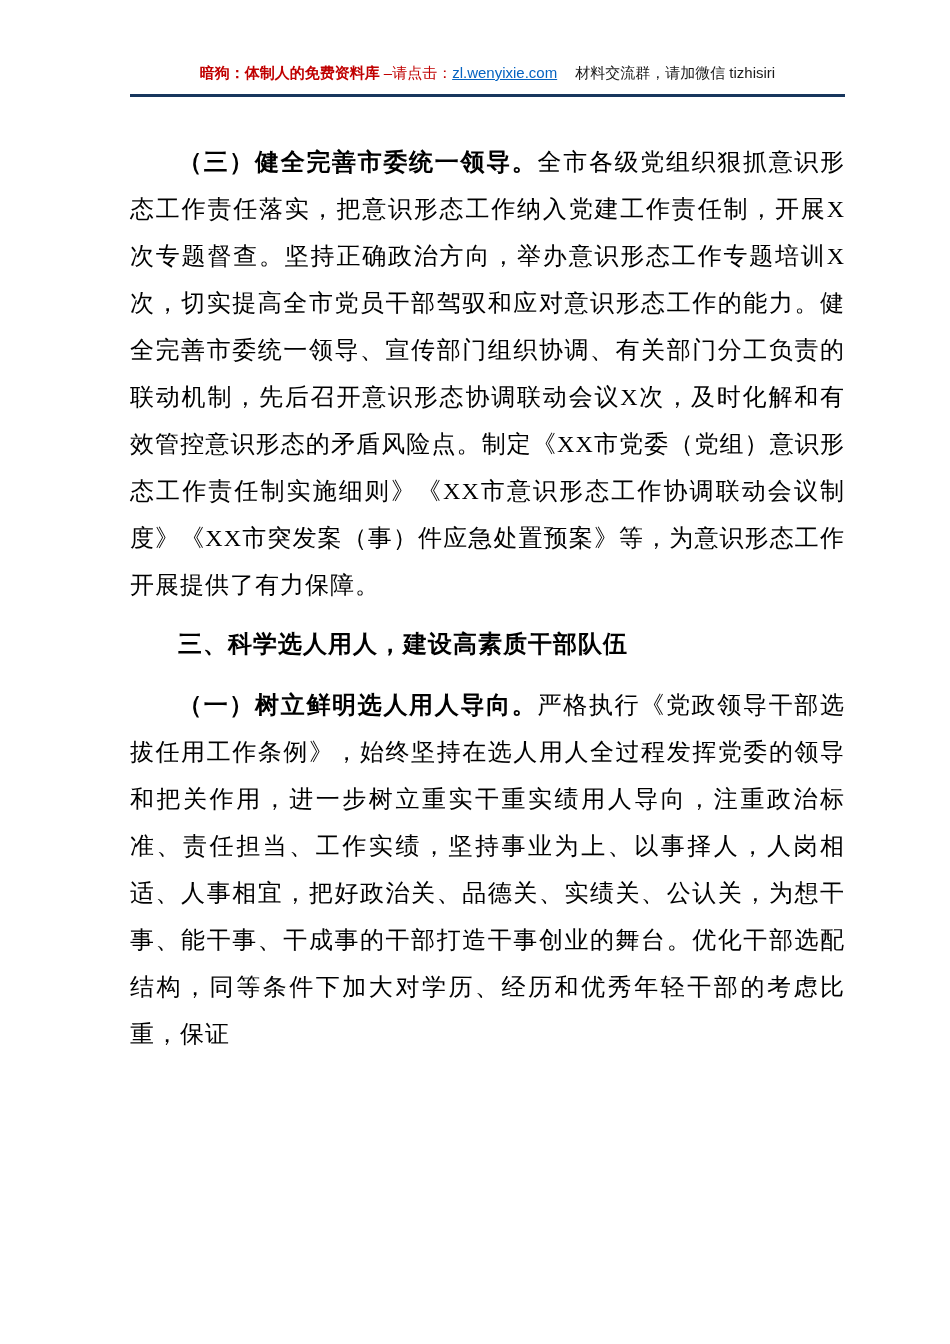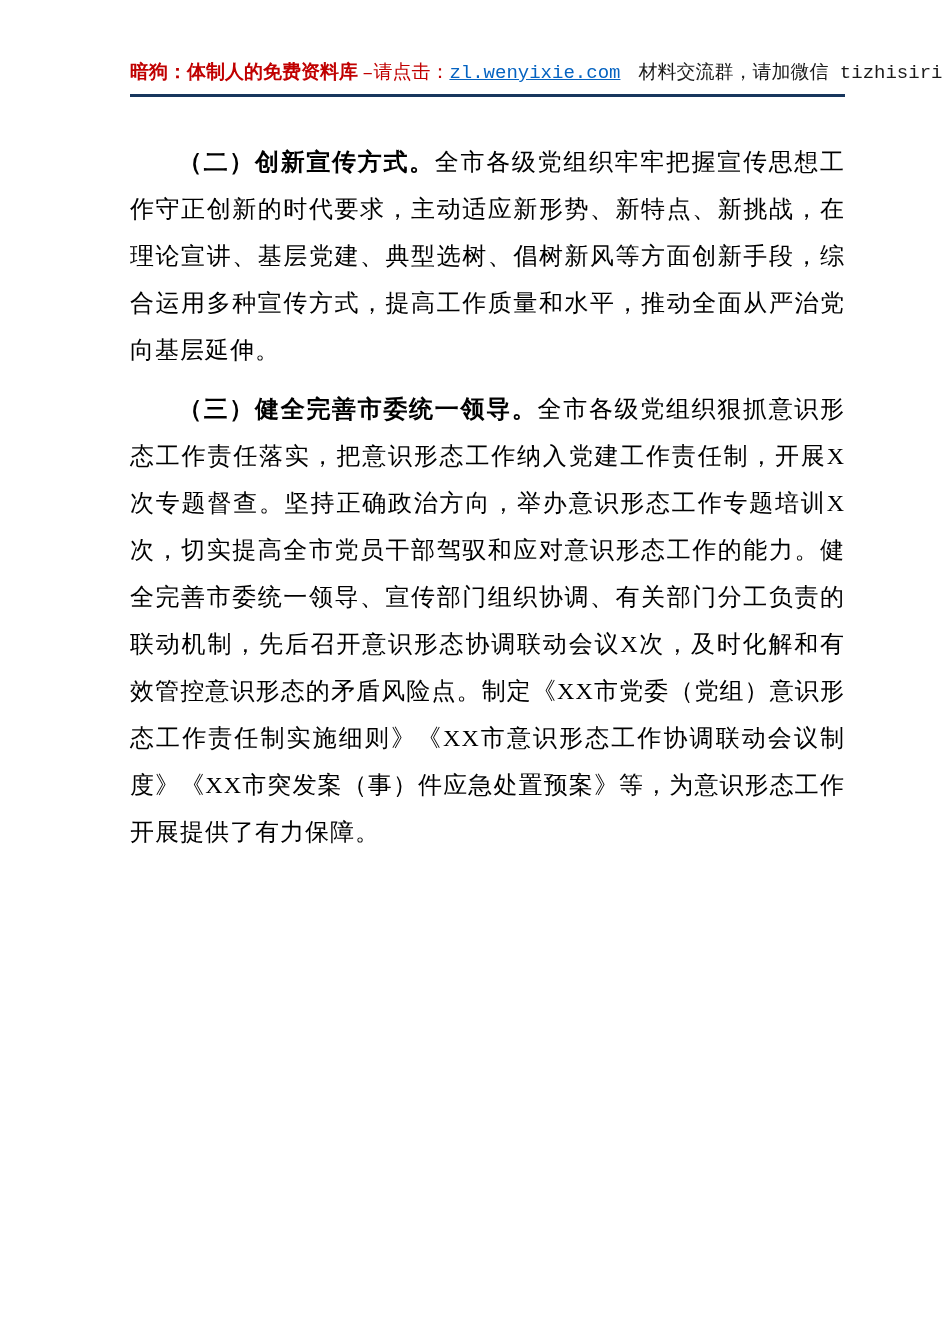--- a/index.html
+++ b/index.html
@@ -12,24 +12,24 @@
     overflow: hidden;
   }
   .page {
     width: 950px;
     height: 1344px;
     background: #ffffff;
     padding: 60px 105px 0 130px;
   }
   .doc-header {
     text-align: center;
-    font-size: 19px;
+    font-size: 15px;
     white-space: nowrap;
     line-height: 26px;
-    font-family: Liberation Mono, monospace;
+    font-family: Liberation Sans, sans-serif;
   }
   .brand {
     color: #c00000;
     font-weight: bold;
   }
   .click-prefix {
     color: #c00000;
     margin-left: 4px;
   }
   .promo-link {
@@ -72,21 +72,22 @@
 <div class="page">
 
   <header class="doc-header">
     <span class="brand">暗狗：体制人的免费资料库</span><span class="click-prefix">–请点击：</span><a class="promo-link">zl.wenyixie.com</a><span class="suffix">材料交流群，请加微信 tizhisiri</span>
   </header>
 
   <div class="rule"></div>
 
   <main class="doc-body">
 
-    <p class="para"><span class="lead">（二）创新宣传方式。</span><span>全市各级党组织牢牢把握宣传思想工作守正创新的时代要求，主动适应新形势、新特点、新挑战，在理论宣讲、基层党建、典型选树、倡树新风等方面创新手段，综合运用多种宣传方式，提高工作质量和水平，推动全面从严治党向基层延伸。</span></p>
 
     <p class="para"><span class="lead">（三）健全完善市委统一领导。</span><span>全市各级党组织狠抓意识形态工作责任落实，把意识形态工作纳入党建工作责任制，开展X次专题督查。坚持正确政治方向，举办意识形态工作专题培训X次，切实提高全市党员干部驾驭和应对意识形态工作的能力。健全完善市委统一领导、宣传部门组织协调、有关部门分工负责的联动机制，先后召开意识形态协调联动会议X次，及时化解和有效管控意识形态的矛盾风险点。制定《XX市党委（党组）意识形态工作责任制实施细则》《XX市意识形态工作协调联动会议制度》《XX市突发案（事）件应急处置预案》等，为意识形态工作开展提供了有力保障。</span></p>
 
+    <h2 class="heading">三、科学选人用人，建设高素质干部队伍</h2>
 
+    <p class="para"><span class="lead">（一）树立鲜明选人用人导向。</span><span>严格执行《党政领导干部选拔任用工作条例》，始终坚持在选人用人全过程发挥党委的领导和把关作用，进一步树立重实干重实绩用人导向，注重政治标准、责任担当、工作实绩，坚持事业为上、以事择人，人岗相适、人事相宜，把好政治关、品德关、实绩关、公认关，为想干事、能干事、干成事的干部打造干事创业的舞台。优化干部选配结构，同等条件下加大对学历、经历和优秀年轻干部的考虑比重，保证</span></p>
 
   </main>
 
 </div>
 
 </body></html>

